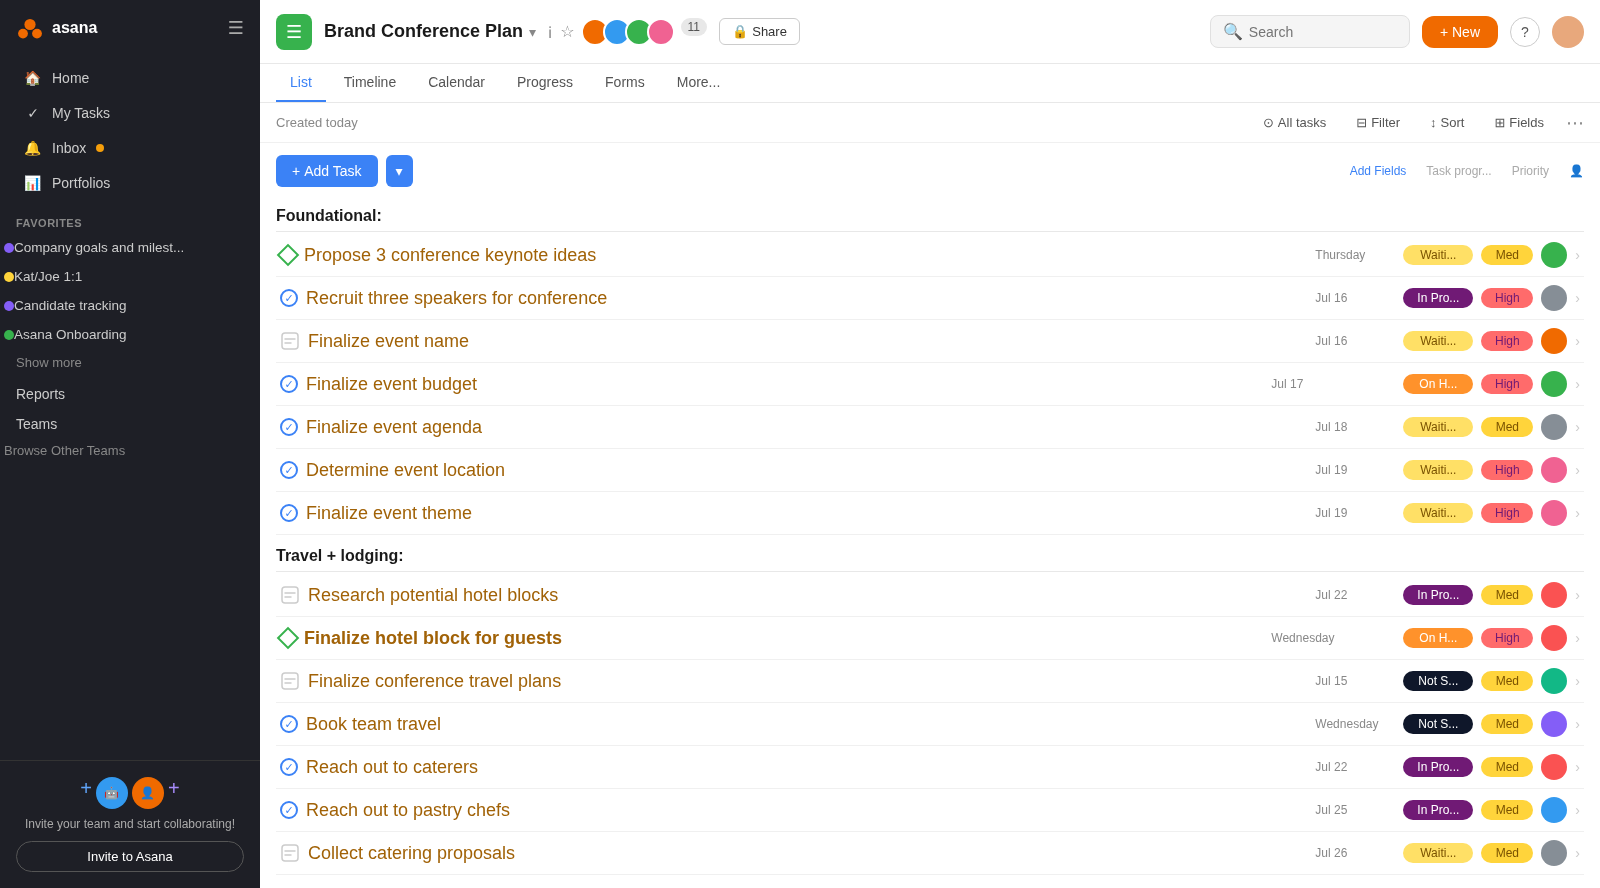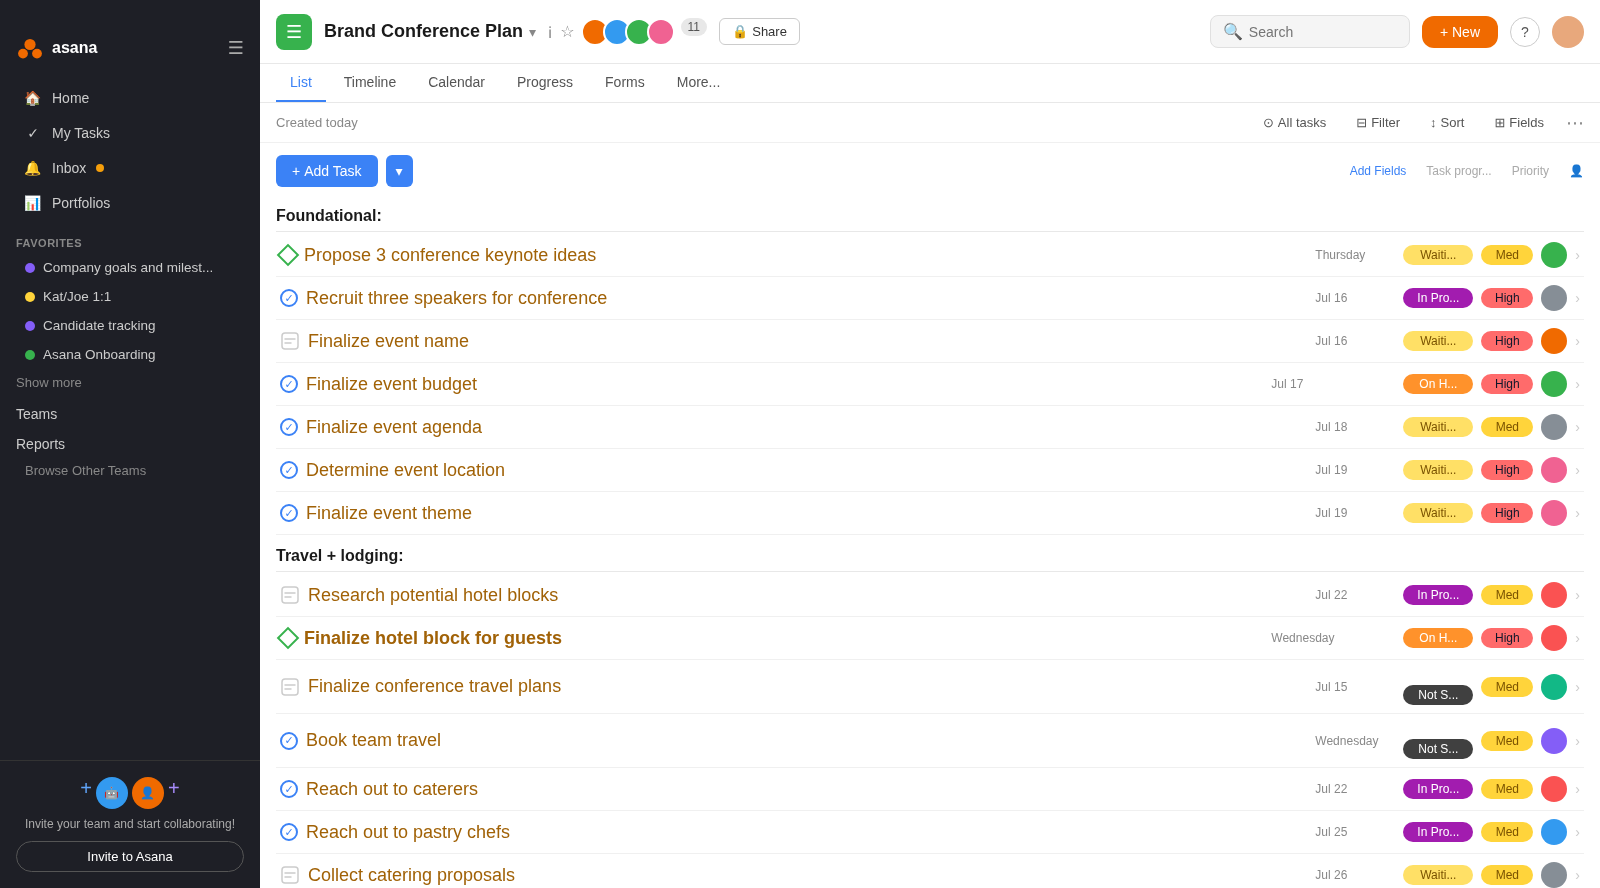--- a/index.html
+++ b/index.html
@@ -1,28 +1,28 @@
 <!DOCTYPE html>
 <html><head>
   <meta charset="utf-8">
   <style>
     * { box-sizing: border-box; margin: 0; padding: 0; }
     body { font-family: -apple-system, BlinkMacSystemFont, 'Segoe UI', sans-serif; background: #f5f5f5; display: flex; height: 888px; overflow: hidden; }
 
     
     .sidebar { width: 260px; min-width: 260px; background: #1e1f26; color: #fff; display: flex; flex-direction: column; height: 888px; overflow-y: auto; }
-    .sidebar-header { display: flex; align-items: center; justify-content: space-between; padding: 14px 16px; margin-top: 20px; }
+    .sidebar-header { display: flex; align-items: center; justify-content: space-between; padding: 14px 16px; }
     .asana-logo { display: flex; align-items: center; gap: 8px; }
     .asana-logo-icon { width: 28px; height: 28px; }
     .sidebar-collapse { color: #aaa; cursor: pointer; font-size: 18px; }
     .sidebar-nav { padding: 4px 0; }
     .sidebar-item { display: flex; align-items: center; gap: 10px; padding: 8px 16px; cursor: pointer; color: #ccc; font-size: 14px; border-radius: 6px; margin: 1px 8px; }
     .sidebar-item .icon { width: 18px; height: 18px; display: flex; align-items: center; justify-content: center; }
     .sidebar-section-label { color: #888; font-size: 11px; font-weight: 600; text-transform: uppercase; padding: 12px 16px 4px; letter-spacing: 0.5px; }
-    .sidebar-fav-item { display: flex; align-items: center; gap: 8px; padding: 6px 25px; cursor: pointer; color: #ccc; font-size: 13.5px; margin: 1px 0; }
+    .sidebar-fav-item { display: flex; align-items: center; padding: 6px 4px; cursor: pointer; color: #ccc; font-size: 13.5px; margin: 1px 0; }
     .dot { width: 10px; height: 10px; border-radius: 50%; display: inline-block; flex-shrink: 0; }
     .sidebar-show-more { color: #888; font-size: 13px; padding: 6px 16px; cursor: pointer; }
     .sidebar-section-title { color: #ccc; font-size: 14px; font-weight: 500; padding: 10px 16px 4px; cursor: pointer; }
     .sidebar-bottom { margin-top: auto; padding: 16px; text-align: center; border-top: 1px solid #333; }
     .invite-icons { display: flex; justify-content: center; gap: 4px; margin-bottom: 8px; }
     .invite-avatar { width: 32px; height: 32px; border-radius: 50%; background: #555; display: flex; align-items: center; justify-content: center; font-size: 12px; color: #fff; }
     .invite-text { font-size: 12px; color: #aaa; margin-bottom: 10px; }
     .invite-btn { background: transparent; border: 1px solid #555; color: #fff; border-radius: 20px; padding: 7px 20px; font-size: 13px; cursor: pointer; width: 100%; }
 
     
@@ -76,25 +76,25 @@
     
     .task-row { display: flex; align-items: center; padding: 8px 4px; border-bottom: 1px solid #f0f0f0; gap: 8px; cursor: pointer; }
     .task-check { width: 18px; height: 18px; border: 2px solid #ccc; border-radius: 50%; display: flex; align-items: center; justify-content: center; flex-shrink: 0; cursor: pointer; }
     .task-check.checked { border-color: #3b82f6; }
     .task-check.checked::after { content: '✓'; font-size: 11px; color: #3b82f6; }
     .task-name { flex: 1; font-size: 18px; color: #a16207; }
     .task-name.bold { font-weight: 600; }
     .task-date { font-size: 12px; color: #888; min-width: 80px; text-align: left; }
     .status-pill { border-radius: 20px; padding: 3px 10px; font-size: 12px; font-weight: 500; min-width: 70px; text-align: center; }
     .status-waiting { background: #ffe066; color: #7a5200; }
-    .status-inprogress { background: #a21caf; color: #fff; }
+    .status-inprogress { background: #701a75; color: #fff; }
     .status-onhold { background: #ff922b; color: #fff; margin-left: 44px; }
-    .status-notstarted { background: #404040; color: #fff; margin-top: 17px; }
+    .status-notstarted { background: #0f172a; color: #fff; }
     .priority-pill { border-radius: 20px; padding: 3px 10px; font-size: 12px; font-weight: 500; min-width: 52px; text-align: center; }
-    .priority-high { background: #ff6b6b; color: #0f172a; }
+    .priority-high { background: #ff6b6b; color: #701a75; }
     .priority-med { background: #ffd43b; color: #7a5200; }
     .task-avatar { width: 26px; height: 26px; border-radius: 50%; background: #ccc; display: flex; align-items: center; justify-content: center; font-size: 10px; color: #fff; flex-shrink: 0; }
     .task-chevron { color: #ccc; font-size: 14px; flex-shrink: 0; }
 
     
     .av-green { background: #37b24d; }
     .av-blue { background: #339af0; }
     .av-orange { background: #f06a00; }
     .av-purple { background: #845ef7; }
     .av-pink { background: #f06292; }
@@ -153,22 +153,22 @@
   <div class="sidebar-fav-item">
     <span class="dot" style="background:#845ef7;"></span>
     <span>Candidate tracking</span>
   </div>
   <div class="sidebar-fav-item">
     <span class="dot" style="background:#37b24d;"></span>
     <span>Asana Onboarding</span>
   </div>
   <div class="sidebar-show-more">Show more</div>
 
+  <div class="sidebar-section-title">Reports</div>
   <div class="sidebar-section-title">Teams</div>
-  <div class="sidebar-section-title">Reports</div>
   <div class="sidebar-fav-item" style="color:#888; font-size:13px;">Browse Other Teams</div>
 
   <div class="sidebar-bottom">
     <div class="invite-icons">
       <div style="font-size:20px; color:#60a5fa;">+</div>
       <div class="invite-avatar av-blue">🤖</div>
       <div class="invite-avatar av-orange">👤</div>
       <div style="font-size:20px; color:#a78bfa;">+</div>
     </div>
     <div class="invite-text">Invite your team and start collaborating!</div>

